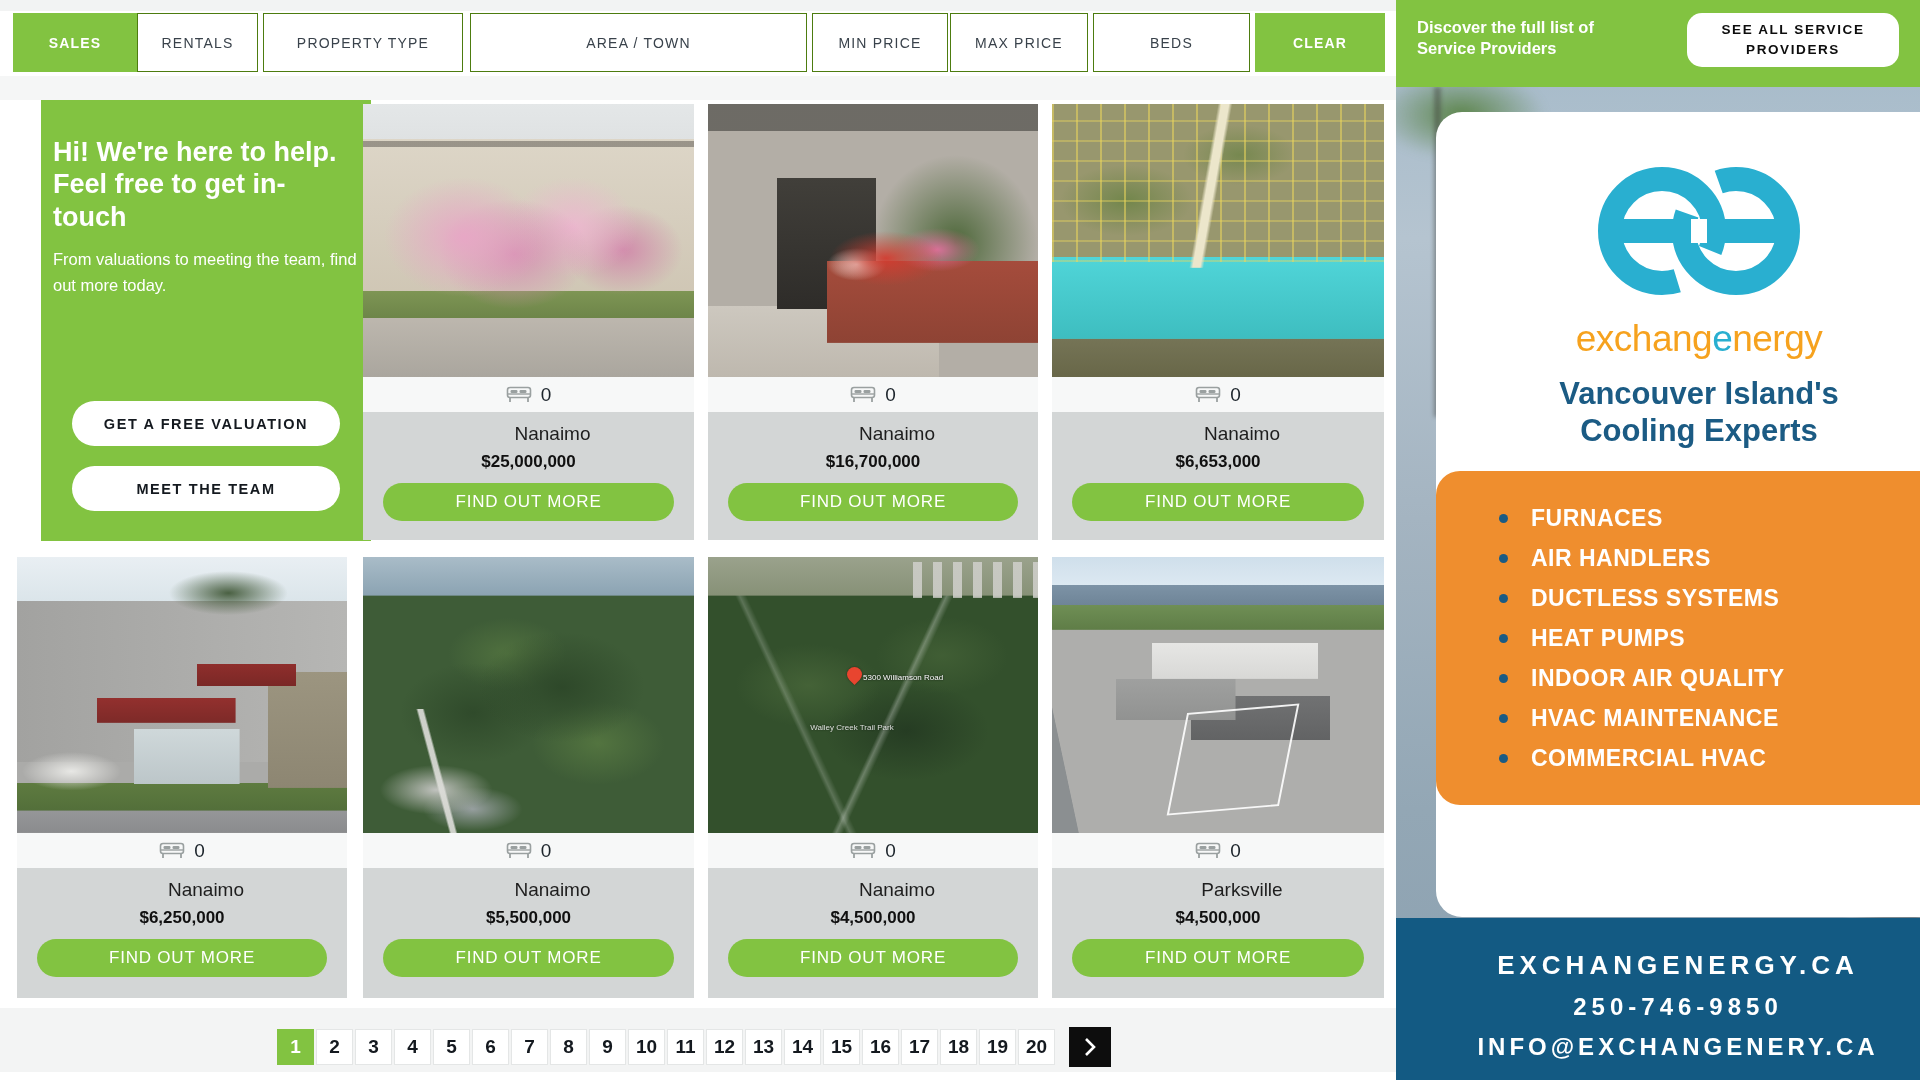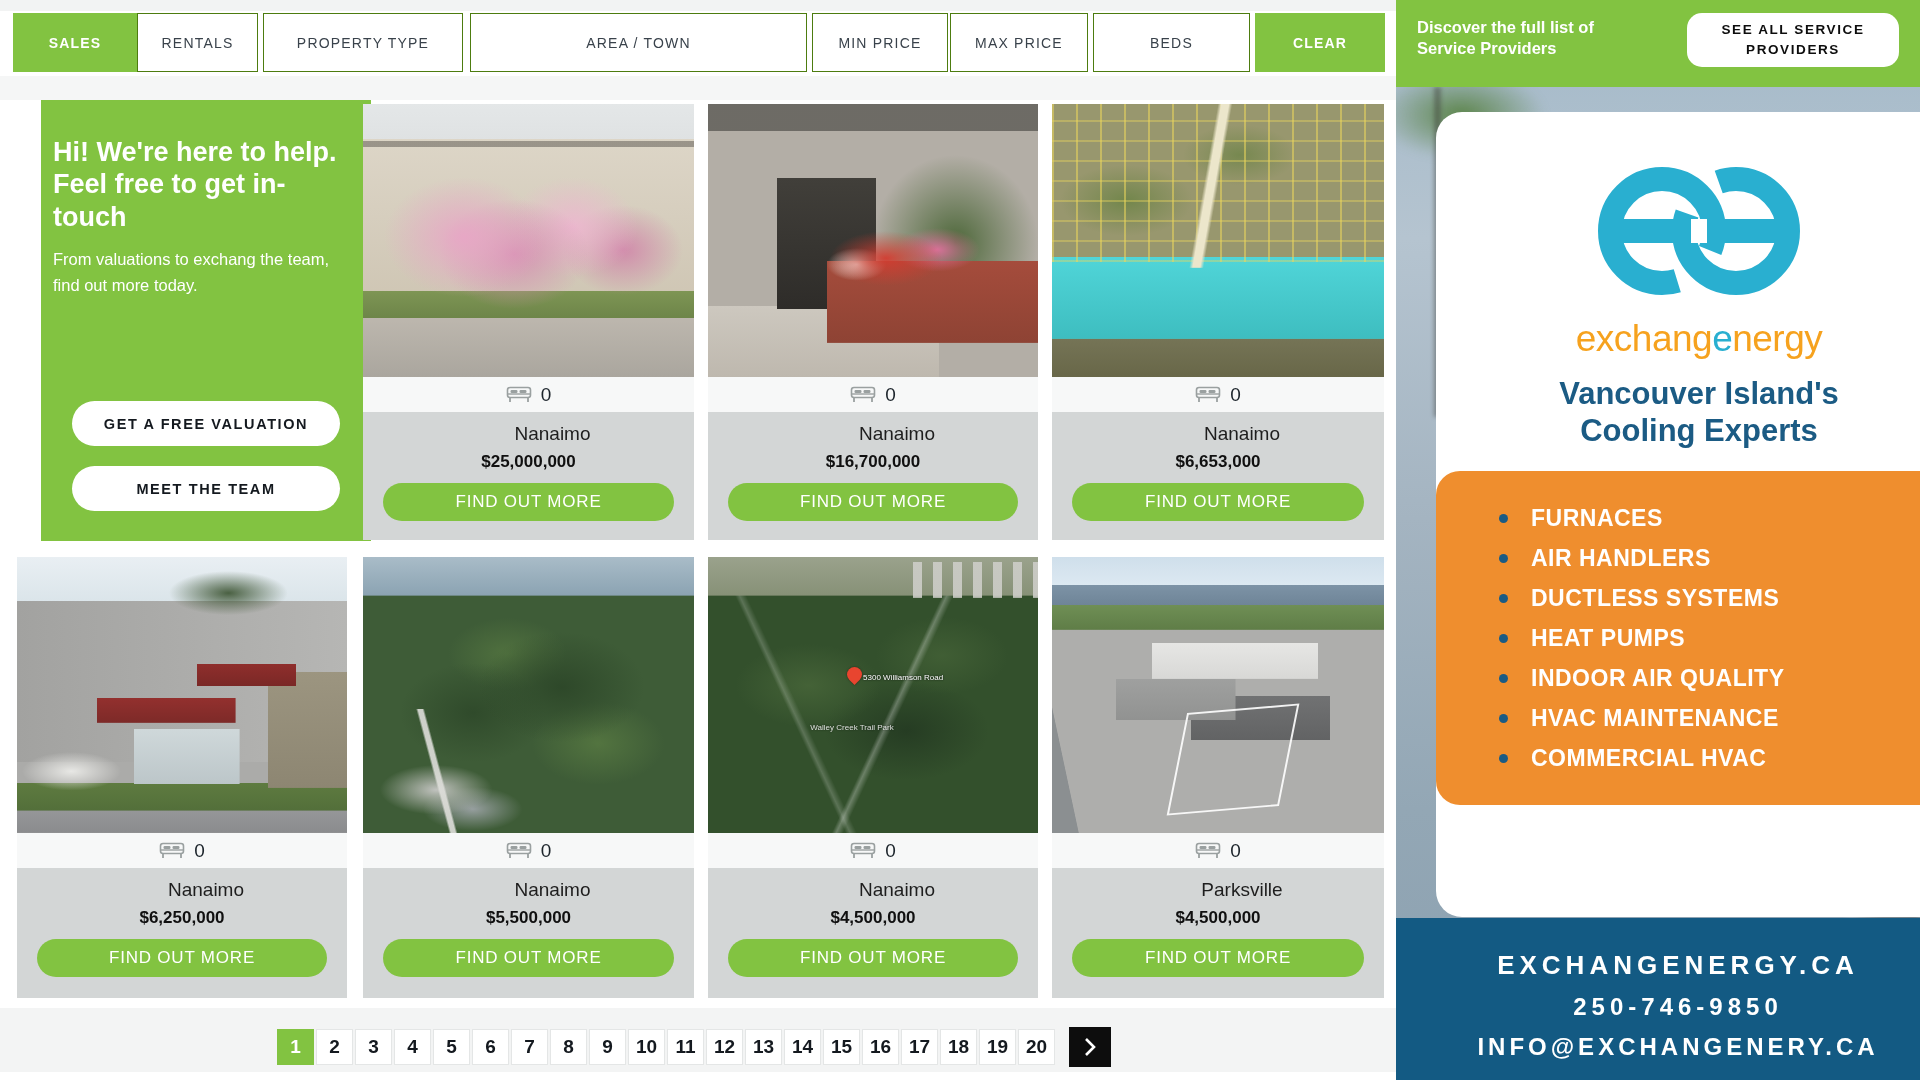--- a/index.html
+++ b/index.html
@@ -183,21 +183,21 @@
   <div class="fbtn" id="f-rentals">RENTALS</div>
   <div class="fbtn" id="f-ptype">PROPERTY TYPE</div>
   <div class="fbtn" id="f-area">AREA / TOWN</div>
   <div class="fbtn" id="f-min">MIN PRICE</div>
   <div class="fbtn" id="f-max">MAX PRICE</div>
   <div class="fbtn" id="f-beds">BEDS</div>
   <div class="fbtn green" id="f-clear">CLEAR</div>
 
   <div class="promo">
     <h2>Hi! We're here to help. Feel free to get in-touch</h2>
-    <p>From valuations to exchang the team, find out more today.</p>
+    <p>From valuations to meeting the team, find out more today.</p>
     <div class="pbtn b1">GET A FREE VALUATION</div>
     <div class="pbtn b2">MEET THE TEAM</div>
   </div>
 
   <div class="card r1 c2">
     <div class="photo p1"></div>
     <div class="strip">
       <svg width="26" height="17" viewBox="0 0 26 17">
           <rect x="1.5" y="1.5" width="23" height="10" rx="2.5" fill="none" stroke="#9aa0a0" stroke-width="1.6"></rect>
           <line x1="1.5" y1="8" x2="24.5" y2="8" stroke="#9aa0a0" stroke-width="1.4"></line>

